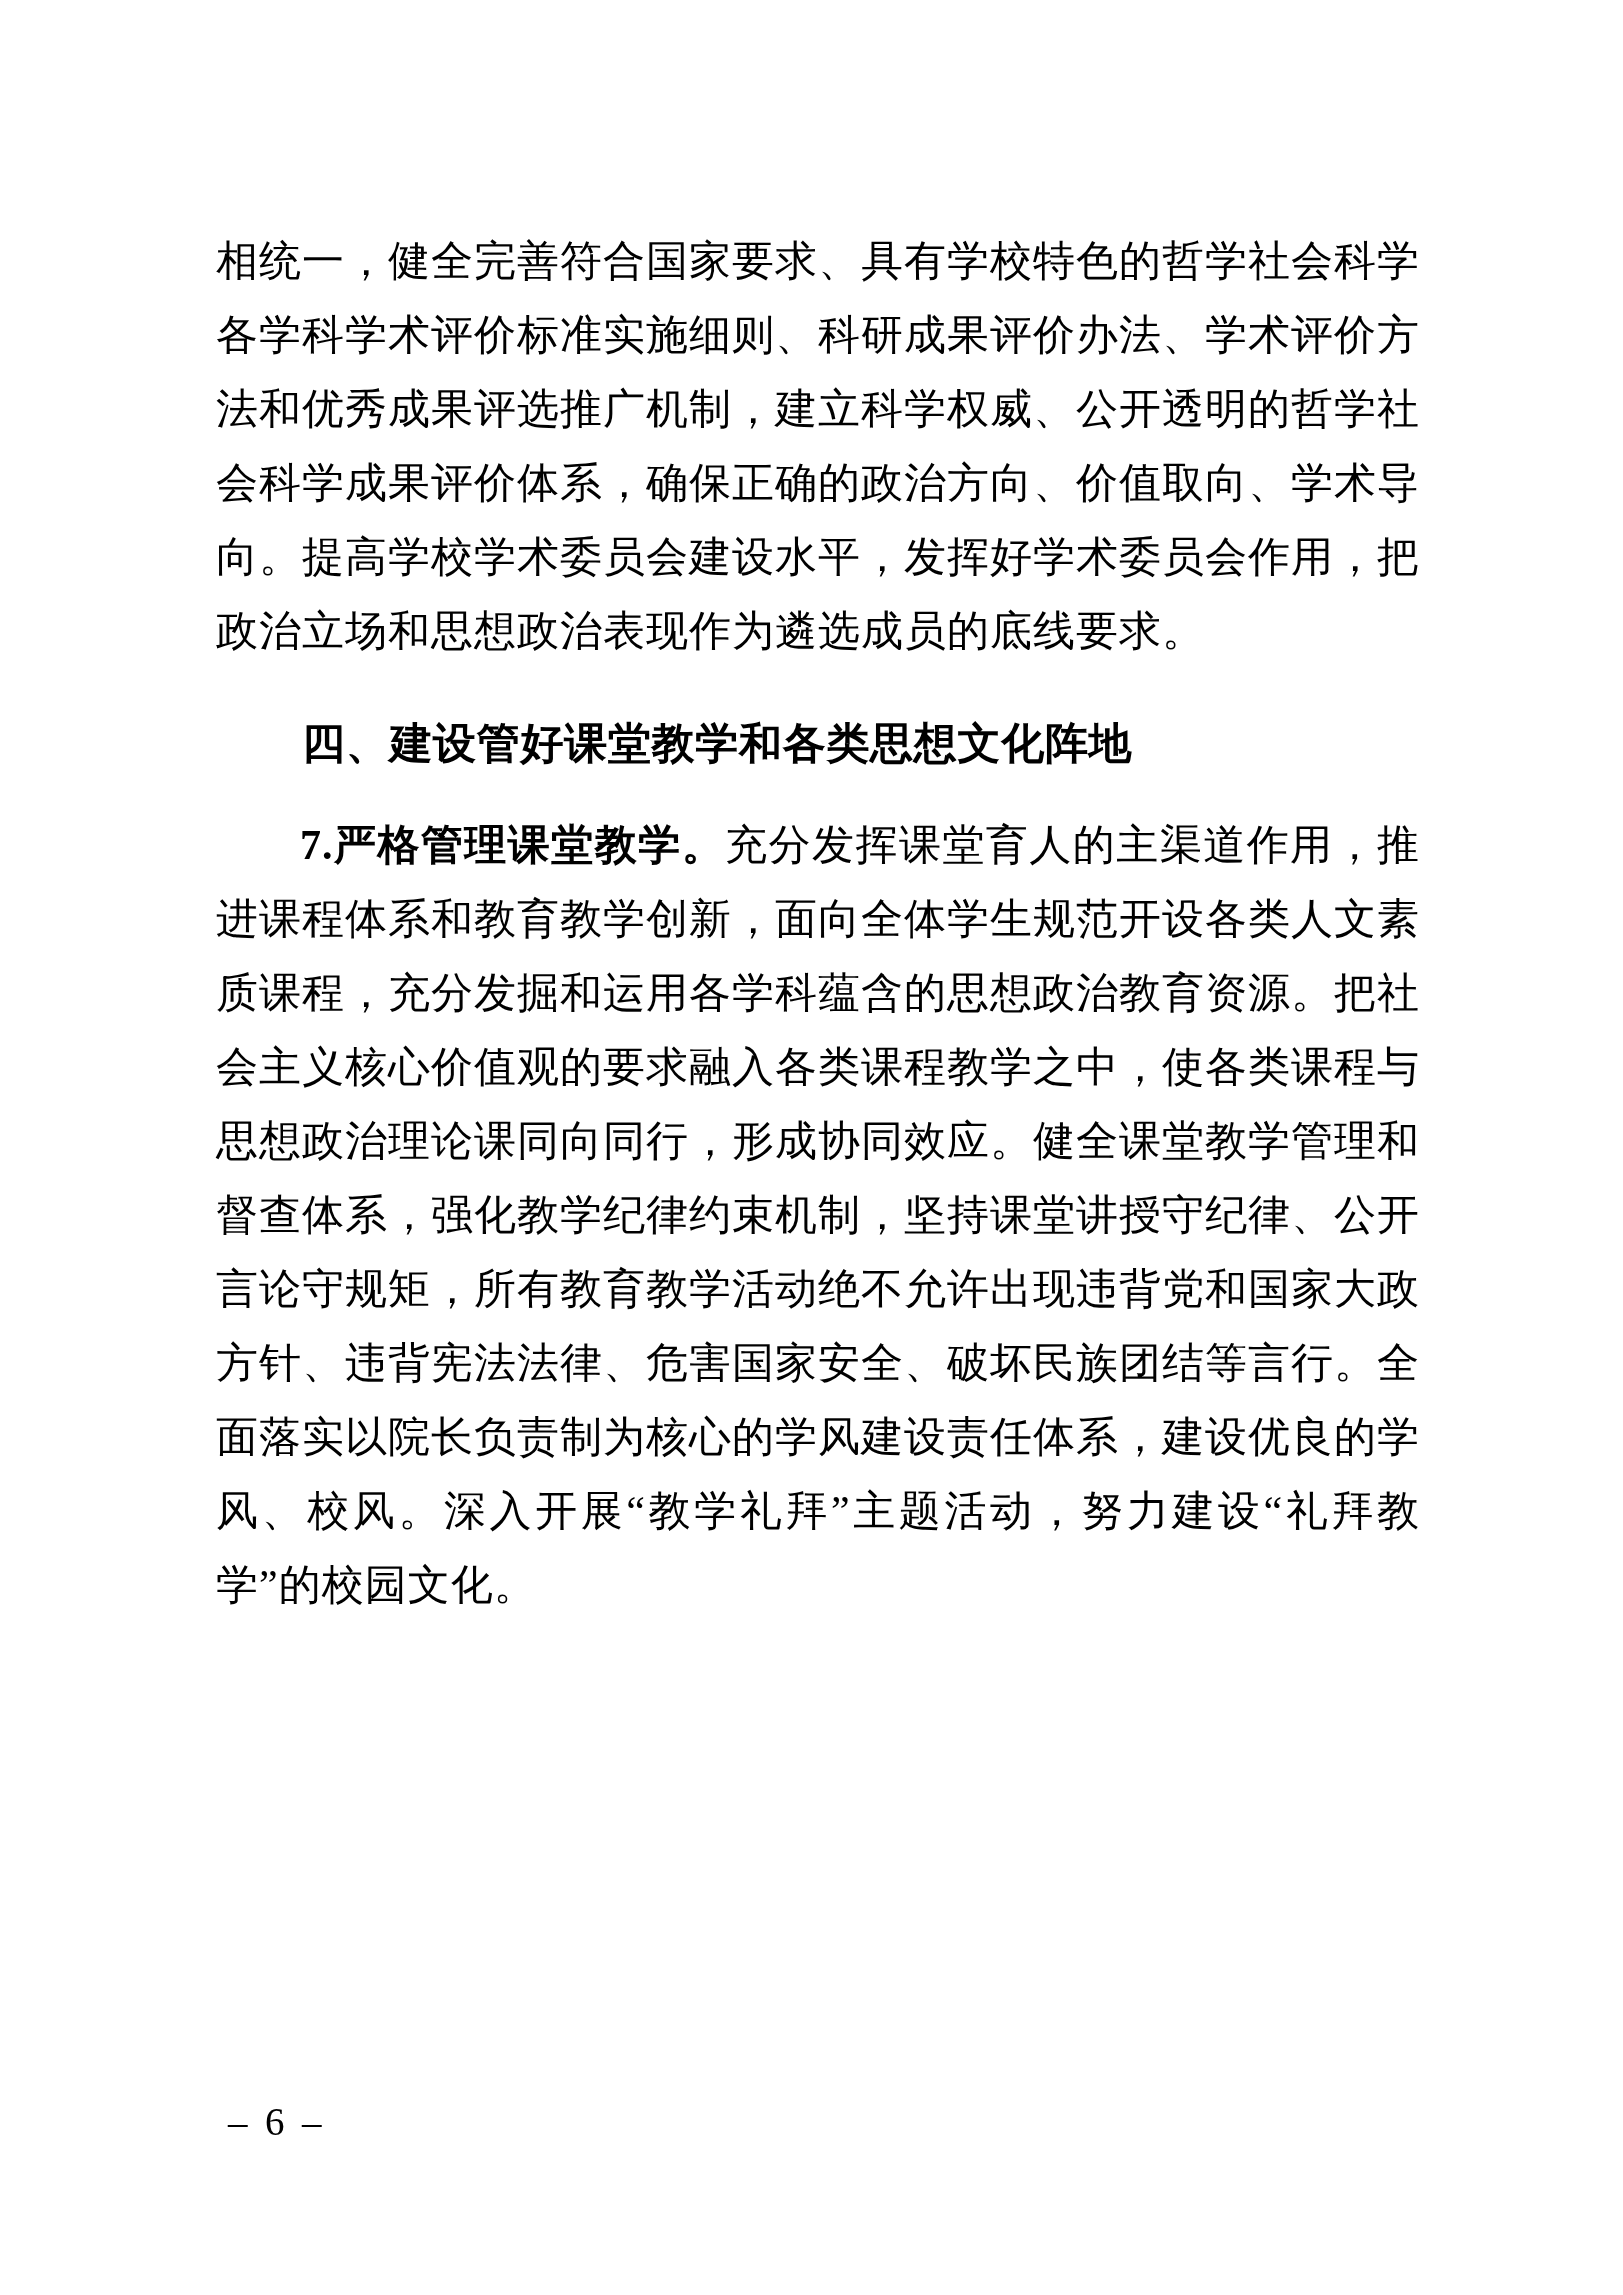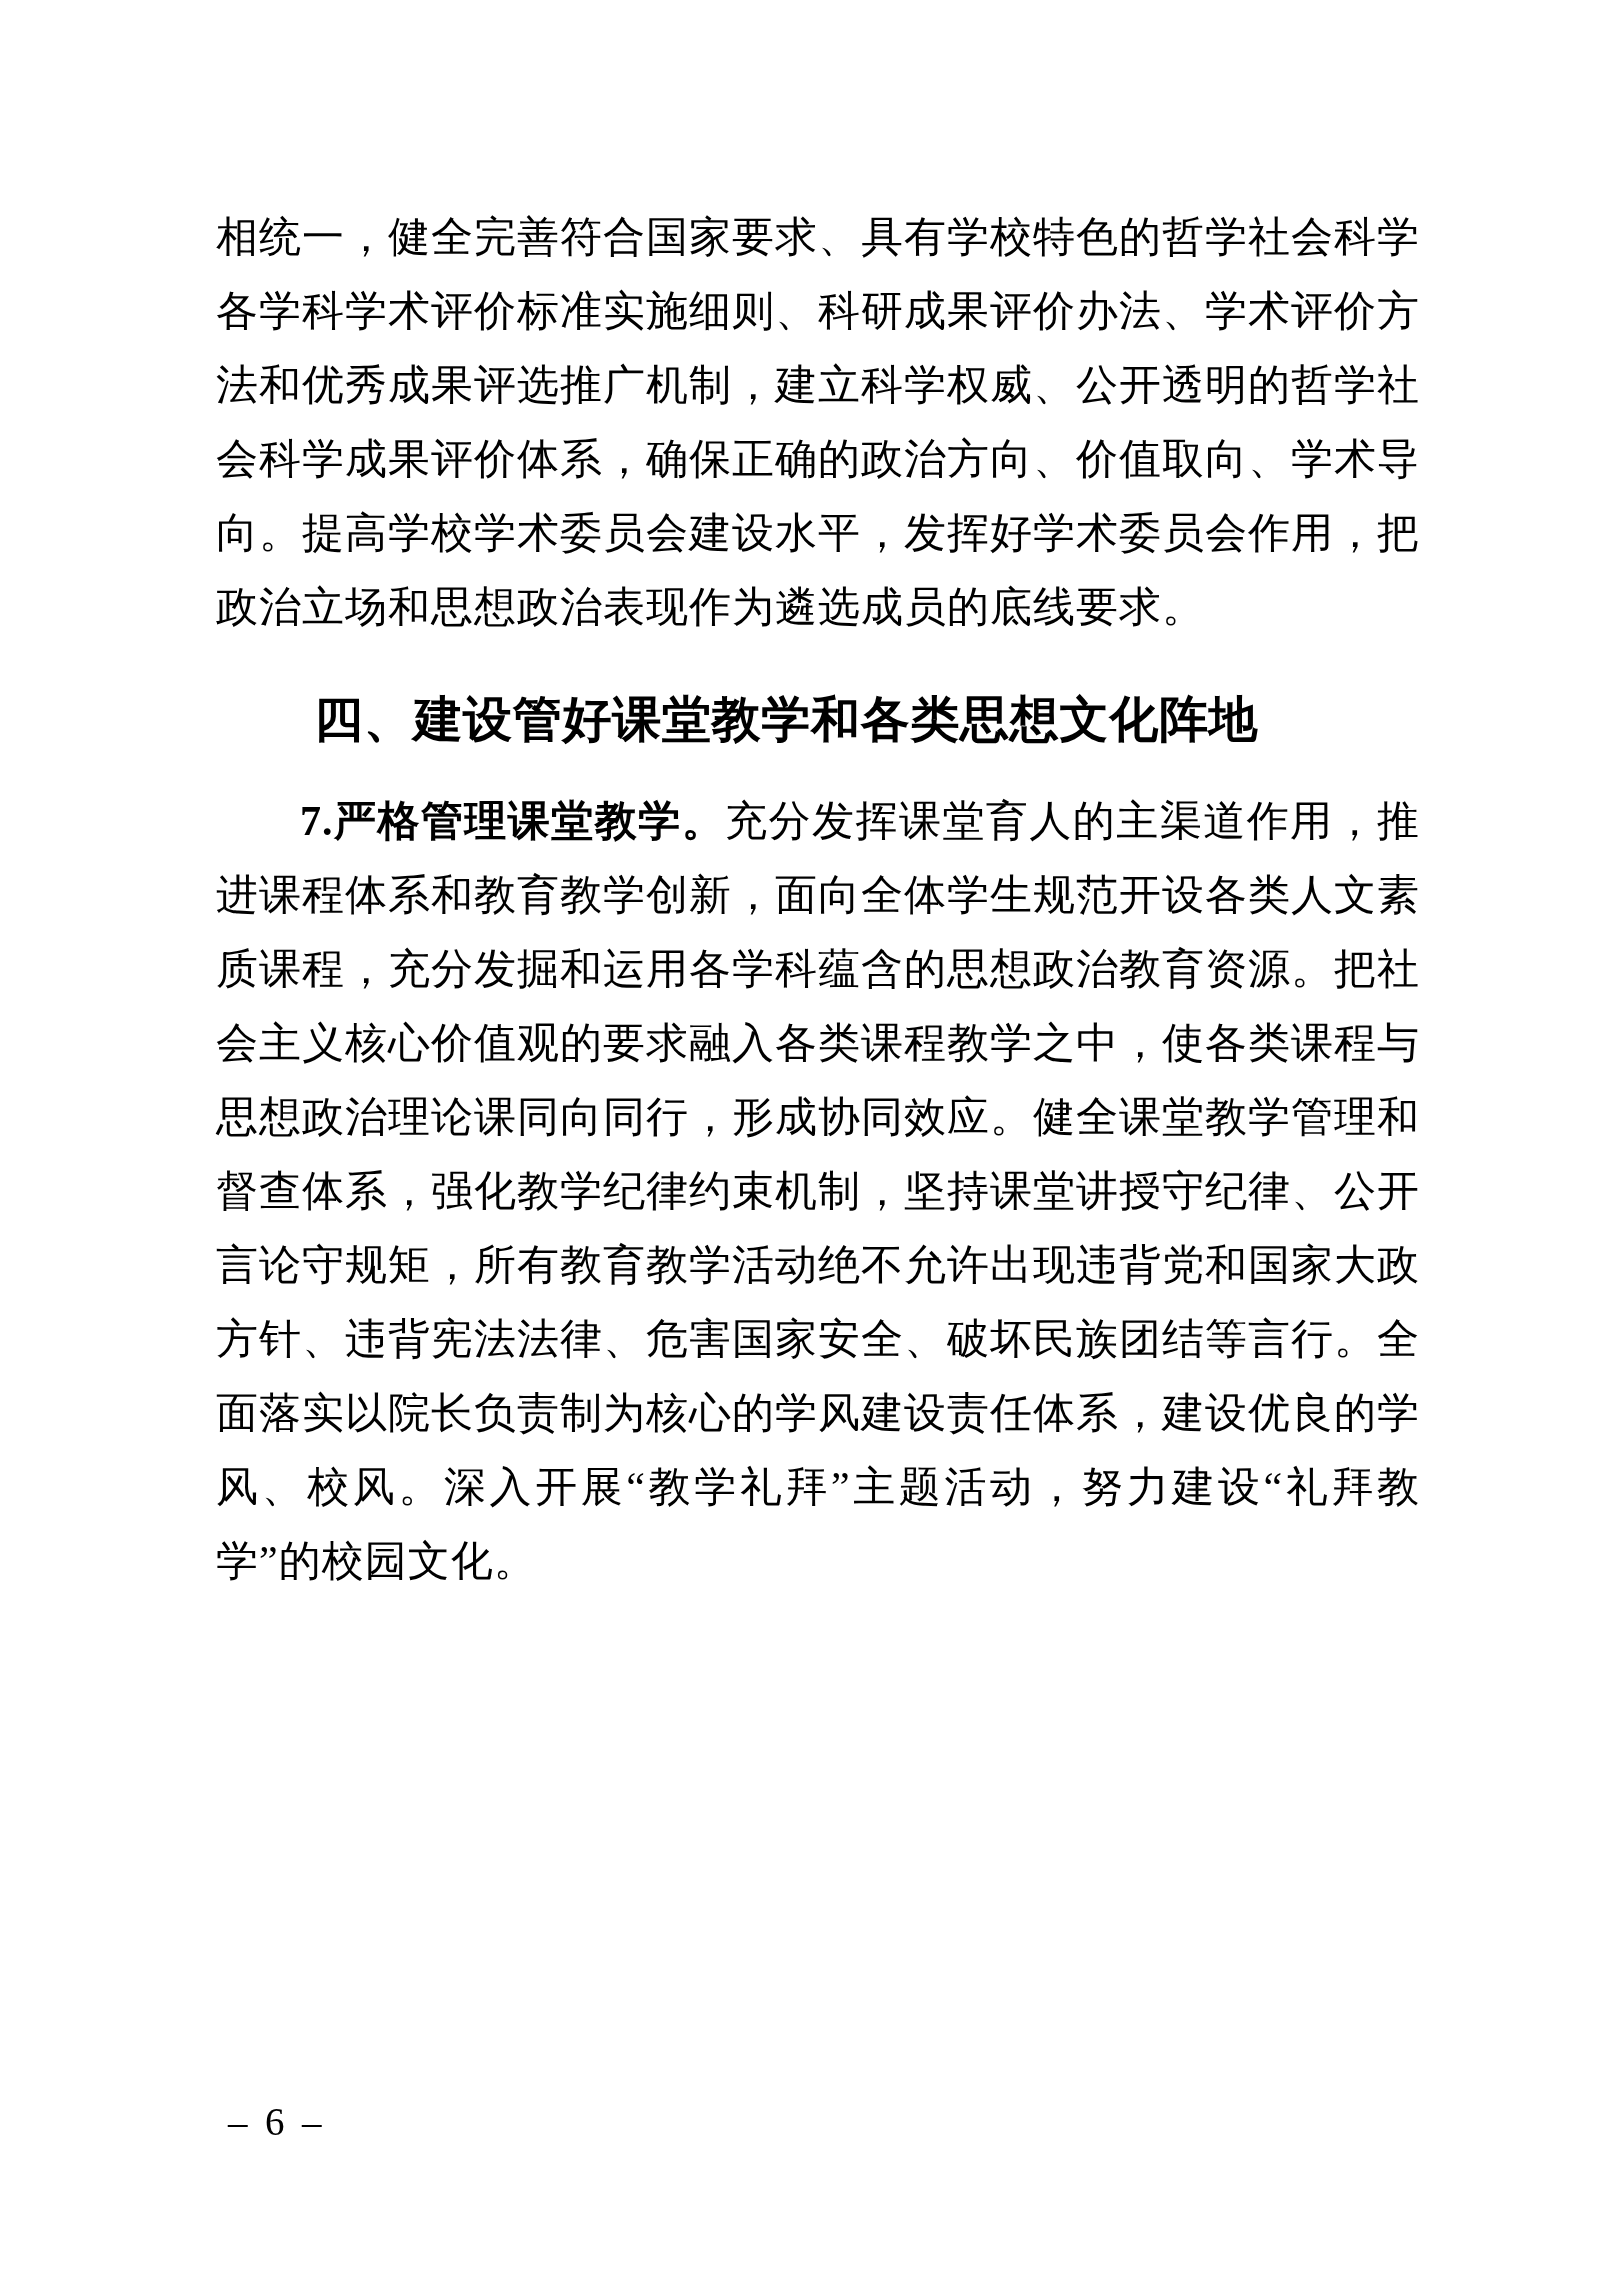--- a/index.html
+++ b/index.html
@@ -11,21 +11,21 @@
     position: relative;
     width: 1623px;
     height: 2295px;
     background: #ffffff;
     color: #000000;
     overflow: hidden;
   }
   .content {
     position: absolute;
     left: 216px;
-    top: 200px;
+    top: 224px;
     width: 1204px;
     font-family: "Liberation Serif", "DejaVu Serif", serif;
     font-size: 42px;
     line-height: 74px;
     letter-spacing: 1px;
     text-align: justify;
     text-justify: inter-ideograph;
     text-align-last: left;
   }
   .para {
@@ -35,21 +35,21 @@
   .para.no-indent {
     text-indent: 0;
   }
   .para .lead {
     font-weight: 700;
   }
   .heading {
     margin: 38px 0 27.5px 0;
     font-family: "Liberation Sans", "DejaVu Sans", sans-serif;
     font-weight: 700;
-    font-size: 49px;
+    font-size: 43px;
     line-height: 74px;
     letter-spacing: 0.7px;
     text-indent: 2em;
     text-align: left;
   }
   .para.item-10 {
     margin-top: 18.3px;
   }
   .page-footer {
     position: absolute;

